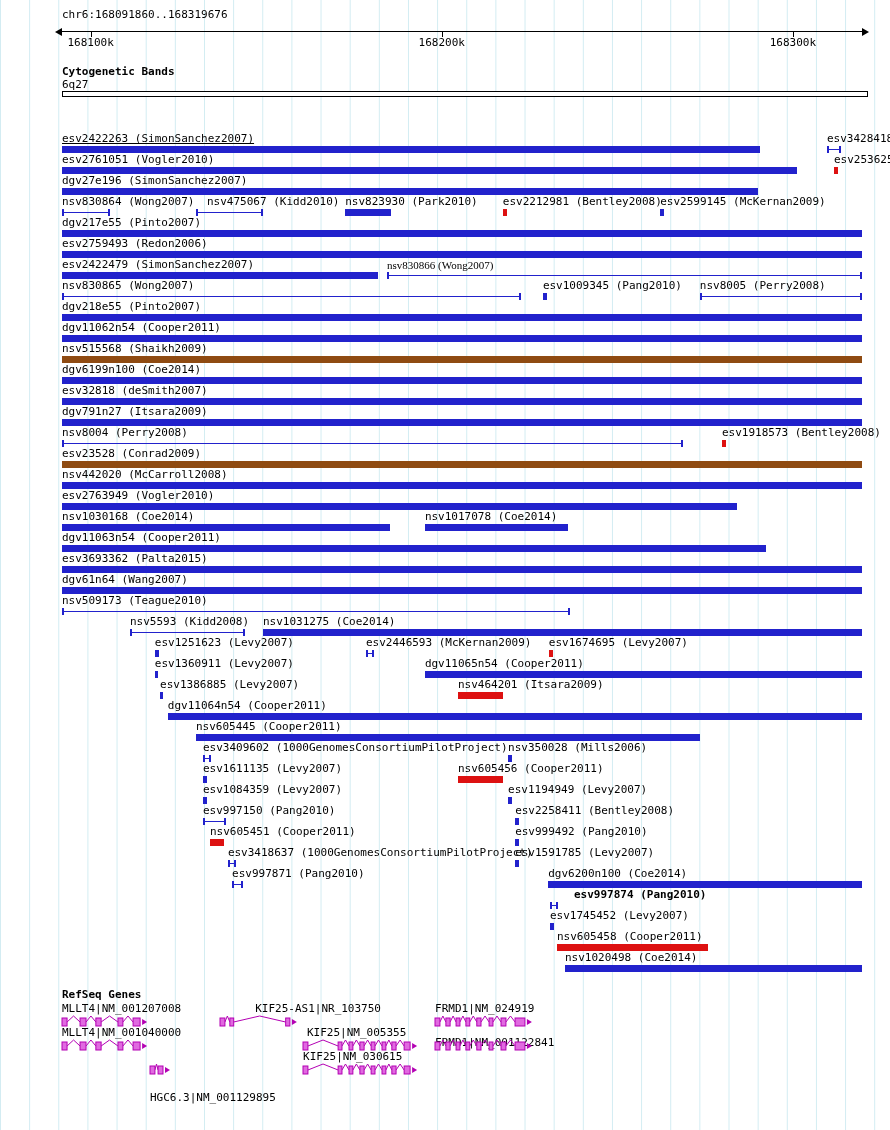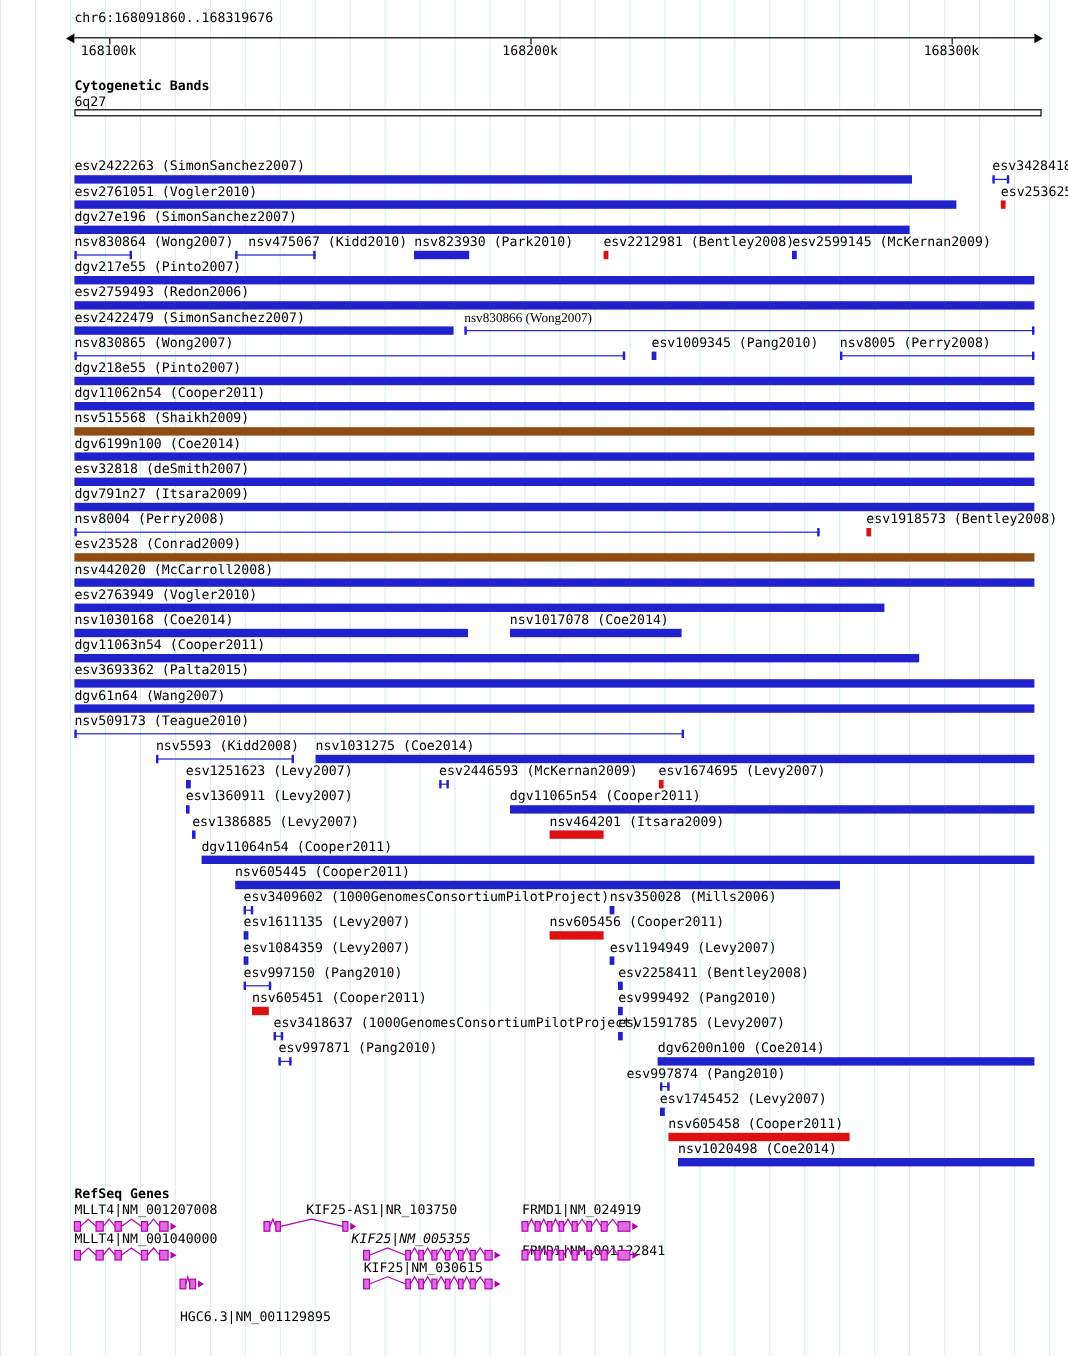--- a/index.html
+++ b/index.html
@@ -31,21 +31,21 @@
   <div class="abs" style="left:62px;top:91px;width:804px;height:4px;border:1px solid #000;background:#fff"></div>
 
 
   <div class="abs hdr" style="left:62px;top:989px">RefSeq Genes</div>
 <div style="position: absolute; left: 90.5845px; top: 32px; width: 1px; height: 5px; background: rgb(0, 0, 0);"></div>
     <div style="position: absolute; left: 64.5845px; top: 37px; width: 52px; text-align: center; white-space: nowrap;">168100k</div>
     <div style="position: absolute; left: 441.745px; top: 32px; width: 1px; height: 5px; background: rgb(0, 0, 0);"></div>
     <div style="position: absolute; left: 415.745px; top: 37px; width: 52px; text-align: center; white-space: nowrap;">168200k</div>
     <div style="position: absolute; left: 792.906px; top: 32px; width: 1px; height: 5px; background: rgb(0, 0, 0);"></div>
     <div style="position: absolute; left: 766.906px; top: 37px; width: 52px; text-align: center; white-space: nowrap;">168300k</div>
-    <div class="vlabel" style="position: absolute; left: 62px; top: 133px; white-space: nowrap;">esv2422263 (SimonSanchez2007)</div>
+    <div class="vlabel" style="position: absolute; left: 62px; top: 133px; white-space: nowrap; text-decoration: underline;">esv2422263 (SimonSanchez2007)</div>
     <div style="position: absolute; left: 62px; top: 146px; width: 697.897px; height: 7px; background: rgb(34, 34, 204);"></div>
     <div class="vlabel" style="position: absolute; left: 826.968px; top: 133px; white-space: nowrap;">esv3428418</div>
     <div style="position: absolute; left: 826.968px; top: 146px; width: 14.0464px; height: 7px;">
       <div style="position: absolute; left: 0px; right: 0px; top: 3px; height: 1px; background: rgb(34, 34, 204);"></div>
       <div style="position: absolute; left: 0px; top: 0px; width: 2px; height: 7px; background: rgb(34, 34, 204);"></div>
       <div style="position: absolute; right: 0px; top: 0px; width: 2px; height: 7px; background: rgb(34, 34, 204);"></div>
     </div>
     <div class="vlabel" style="position: absolute; left: 62px; top: 154px; white-space: nowrap;">esv2761051 (Vogler2010)</div>
     <div style="position: absolute; left: 62px; top: 167px; width: 735.12px; height: 7px; background: rgb(34, 34, 204);"></div>
     <div class="vlabel" style="position: absolute; left: 833.991px; top: 154px; white-space: nowrap;">esv2536259</div>
@@ -205,21 +205,21 @@
     <div class="vlabel" style="position: absolute; left: 515.138px; top: 847px; white-space: nowrap;">esv1591785 (Levy2007)</div>
     <div style="position: absolute; left: 515.138px; top: 860px; width: 3.86277px; height: 7px; background: rgb(34, 34, 204);"></div>
     <div class="vlabel" style="position: absolute; left: 232.102px; top: 868px; white-space: nowrap;">esv997871 (Pang2010)</div>
     <div style="position: absolute; left: 232.102px; top: 881px; width: 10.886px; height: 7px;">
       <div style="position: absolute; left: 0px; right: 0px; top: 3px; height: 1px; background: rgb(34, 34, 204);"></div>
       <div style="position: absolute; left: 0px; top: 0px; width: 2px; height: 7px; background: rgb(34, 34, 204);"></div>
       <div style="position: absolute; right: 0px; top: 0px; width: 2px; height: 7px; background: rgb(34, 34, 204);"></div>
     </div>
     <div class="vlabel" style="position: absolute; left: 548.147px; top: 868px; white-space: nowrap;">dgv6200n100 (Coe2014)</div>
     <div style="position: absolute; left: 548.147px; top: 881px; width: 313.853px; height: 7px; background: rgb(34, 34, 204);"></div>
-    <div class="vlabel" style="position: absolute; left: 522px; top: 889px; white-space: nowrap;">esv997874 (Pang2010)</div>
+    <div class="vlabel" style="position: absolute; left: 574px; top: 889px; white-space: nowrap; font-weight: bold;">esv997874 (Pang2010)</div>
     <div style="position: absolute; left: 549.903px; top: 902px; width: 8.07669px; height: 7px;">
       <div style="position: absolute; left: 0px; right: 0px; top: 3px; height: 1px; background: rgb(34, 34, 204);"></div>
       <div style="position: absolute; left: 0px; top: 0px; width: 2px; height: 7px; background: rgb(34, 34, 204);"></div>
       <div style="position: absolute; right: 0px; top: 0px; width: 2px; height: 7px; background: rgb(34, 34, 204);"></div>
     </div>
     <div class="vlabel" style="position: absolute; left: 549.903px; top: 910px; white-space: nowrap;">esv1745452 (Levy2007)</div>
     <div style="position: absolute; left: 549.903px; top: 923px; width: 4.21393px; height: 7px; background: rgb(34, 34, 204);"></div>
     <div class="vlabel" style="position: absolute; left: 556.926px; top: 931px; white-space: nowrap;">nsv605458 (Cooper2011)</div>
     <div style="position: absolute; left: 556.926px; top: 944px; width: 150.999px; height: 7px; background: rgb(221, 17, 17);"></div>
     <div class="vlabel" style="position: absolute; left: 565.002px; top: 952px; white-space: nowrap;">nsv1020498 (Coe2014)</div>
@@ -271,21 +271,21 @@
       <polyline points="25.019384064332627,7 29.93563226463462,1 34.85188046493661,7" fill="none" stroke="#b300b3"></polyline>
       <polyline points="40.119289250974475,7 48.54714330863504,1 56.97499736629561,7" fill="none" stroke="#b300b3"></polyline>
       <polyline points="61.891245566597604,7 66.98307405976753,1 72.07490255293746,7" fill="none" stroke="#b300b3"></polyline>
       <rect x="1" y="3" width="5.056712434596335" height="8" fill="#e06ae0" stroke="#b300b3"></rect>
       <rect x="19.049654106823056" y="3" width="5.969729957509571" height="8" fill="#e06ae0" stroke="#b300b3"></rect>
       <rect x="34.85188046493661" y="3" width="5.267408786037862" height="8" fill="#e06ae0" stroke="#b300b3"></rect>
       <rect x="56.97499736629561" y="3" width="4.916248200301993" height="8" fill="#e06ae0" stroke="#b300b3"></rect>
       <rect x="72.07490255293746" y="3" width="7.023211714717121" height="8" fill="#e06ae0" stroke="#b300b3"></rect>
       <polygon points="81.09811426765458,4 86.09811426765458,7 81.09811426765458,10" fill="#b300b3"></polygon>
     </svg>
-    <div class="vlabel" style="position: absolute; left: 293px; top: 1027px; white-space: nowrap; font-style: italic;">KIF25|NM_005355</div>
+    <div class="vlabel" style="position: absolute; left: 307px; top: 1027px; white-space: nowrap;">KIF25|NM_005355</div>
     <svg width="120" height="14" style="position: absolute; left: 302.037px; top: 1039px; overflow: visible;">
       <polyline points="5.916248200301993,7 21.01615338694384,1 36.11605857358569,7" fill="none" stroke="#b300b3"></polyline>
       <polyline points="39.978825016680105,7 43.49043087403868,1 47.002036731397254,7" fill="none" stroke="#b300b3"></polyline>
       <polyline points="50.86480317449167,7 54.376409031850244,1 57.88801488920882,7" fill="none" stroke="#b300b3"></polyline>
       <polyline points="62.10194191803913,7 65.61354777539768,1 69.12515363275622,7" fill="none" stroke="#b300b3"></polyline>
       <polyline points="72.9879200758507,7 76.49952593320924,1 80.01113179056779,7" fill="none" stroke="#b300b3"></polyline>
       <polyline points="83.87389823366226,7 86.85876321241705,1 89.84362819117183,7" fill="none" stroke="#b300b3"></polyline>
       <polyline points="94.05755522000209,7 98.09590195596445,1 102.13424869192681,7" fill="none" stroke="#b300b3"></polyline>
       <rect x="1" y="3" width="4.916248200301993" height="8" fill="#e06ae0" stroke="#b300b3"></rect>
       <rect x="36.11605857358569" y="3" width="3.862766443094415" height="8" fill="#e06ae0" stroke="#b300b3"></rect>

